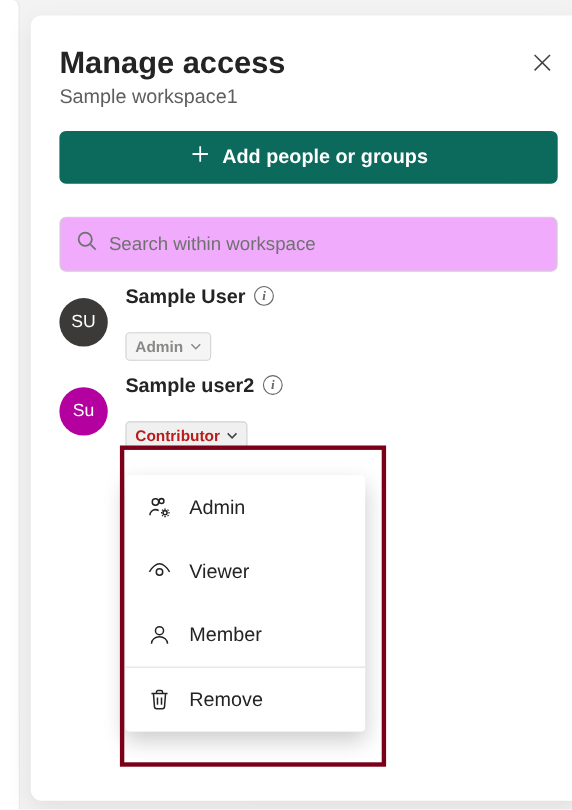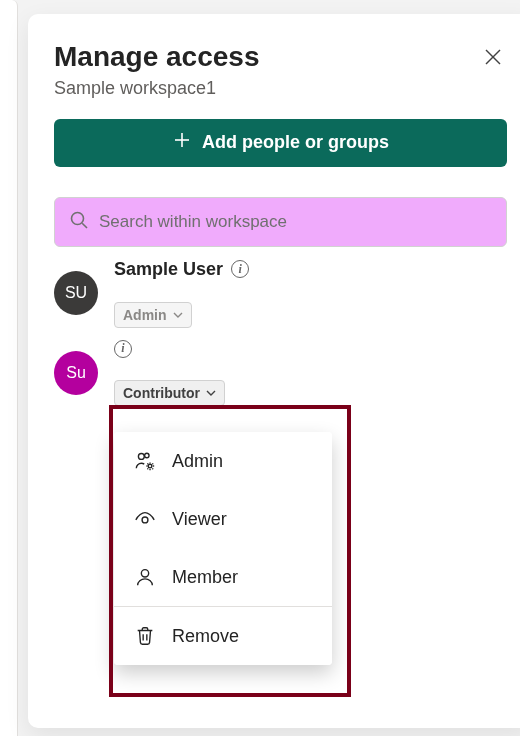--- a/index.html
+++ b/index.html
@@ -107,21 +107,21 @@
       display: inline-flex; align-items: center; gap: 6px;
       height: 26px;
       border: 1px solid #d1d1d1;
       background: #f5f5f5;
       border-radius: 4px;
       padding: 0 8px;
       font-size: 14px;
       color: #8a8886;
       width: fit-content;
     }
-    .role-pill.active { color: #404040; background: #f0f0f0; }
+    .role-pill.active { color: #b91c1c; background: #f0f0f0; }
     .highlight-box {
       position: absolute;
       left: 109px;
       top: 405px;
       width: 242px;
       height: 292px;
       border: 4px solid #7a0019;
       pointer-events: none;
       z-index: 5;
     }
@@ -206,20 +206,21 @@
           </svg>
         </span>
       </div>
     </div>
   </div>
 
   <div class="user-row">
     <div class="avatar magenta">Su</div>
     <div class="user-info">
       <div class="user-name-line">
+        <span class="user-name">Sample user2</span>
         <span class="info-icon">i</span>
       </div>
       <div class="role-pill active">
         <span>Contributor</span>
         <span>
           <svg width="10" height="10" viewBox="0 0 10 10" fill="none" stroke="#424242" stroke-width="1.4">
             <polyline points="1,3 5,7 9,3"></polyline>
           </svg>
         </span>
       </div>

